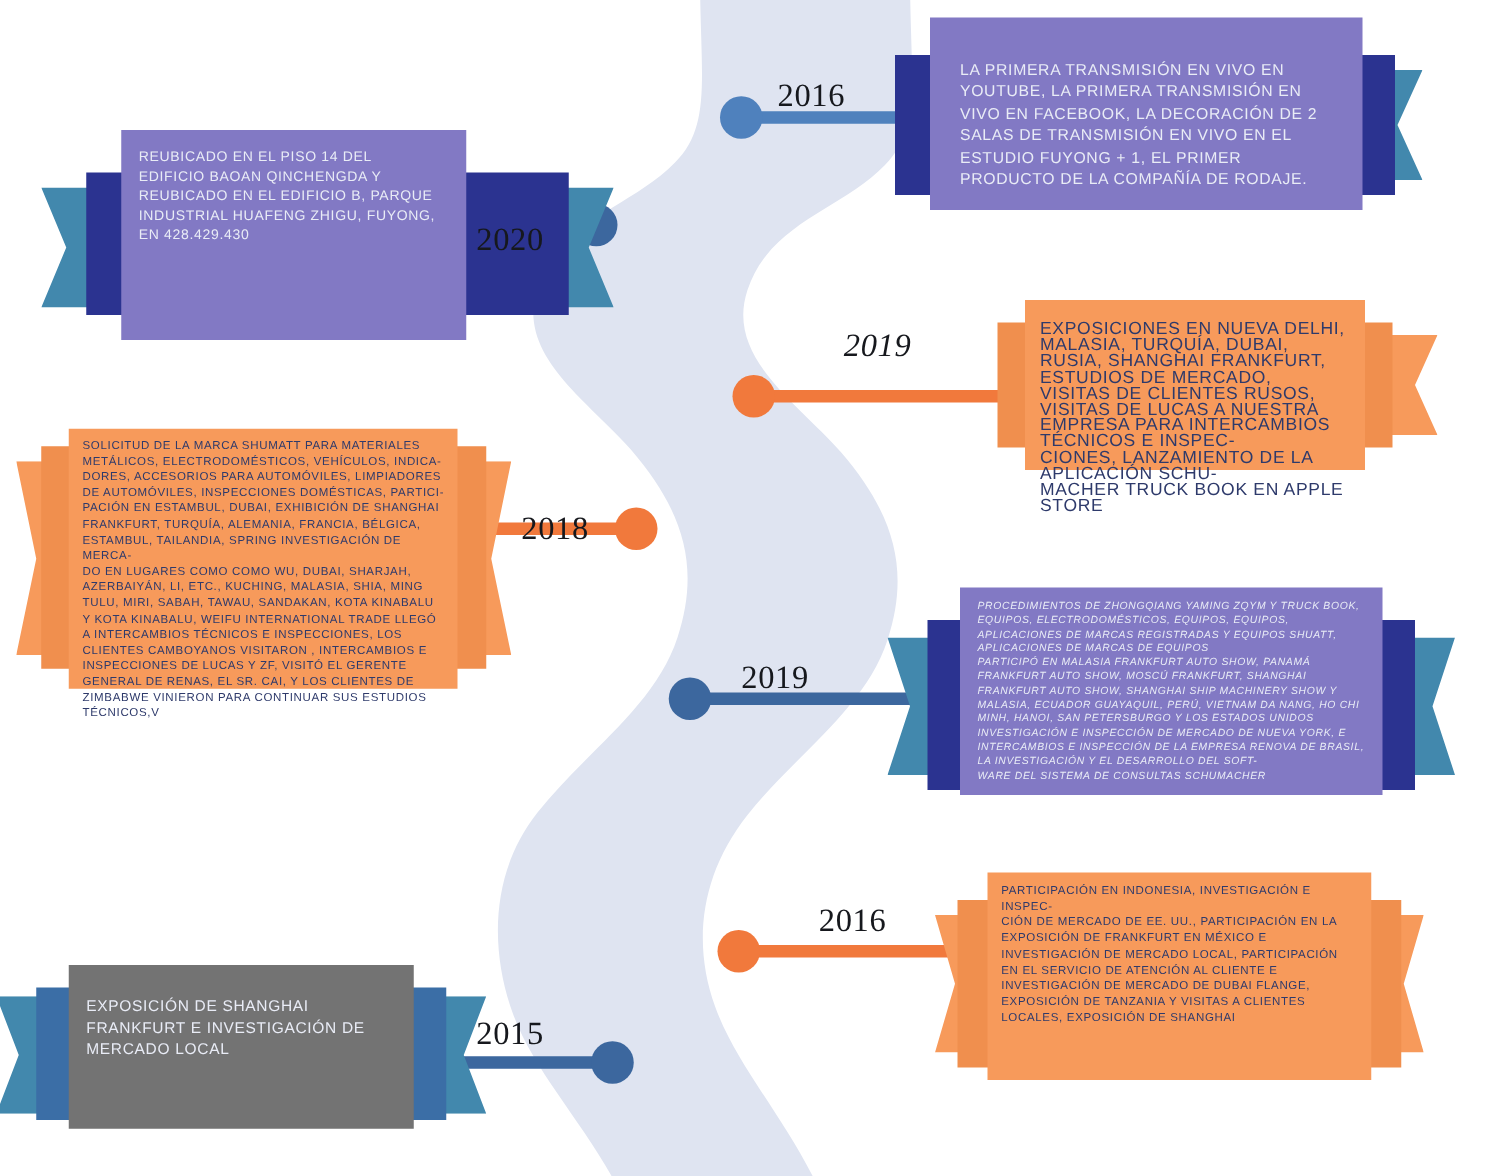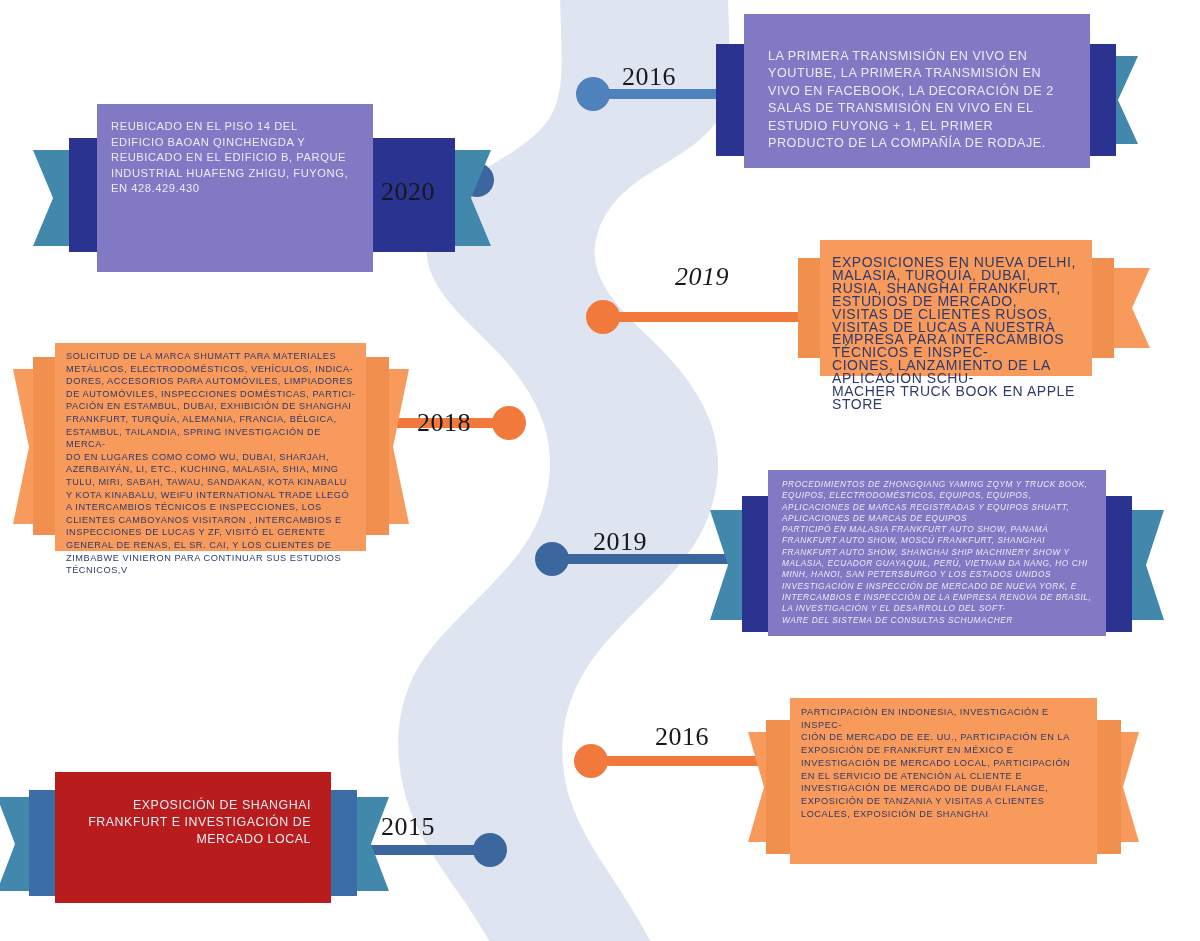--- a/index.html
+++ b/index.html
@@ -72,21 +72,21 @@
 
   
   .t-purple .panel{ background:#8279c4; }
   .t-purple .backbar{ background:#2b3390; }
   .t-purple .tail svg path{ fill:#4288ad; }
 
   .t-orange .panel{ background:#f79a5b; }
   .t-orange .backbar{ background:#f08f4e; }
   .t-orange .tail svg path{ fill:#f79a5b; }
 
-  .t-steel .panel{ background:#b91c1c;text-align:right; }
+  .t-steel .panel{ background:#737373; }
   .t-steel .backbar{ background:#3b6ea6; }
   .t-steel .tail svg path{ fill:#4288ad; }
 </style>
 </head>
 <body>
 
 <div id="stage">
 
   <svg id="river" viewBox="0 0 1200 941" preserveAspectRatio="none">
     <path d="M 560 -20

